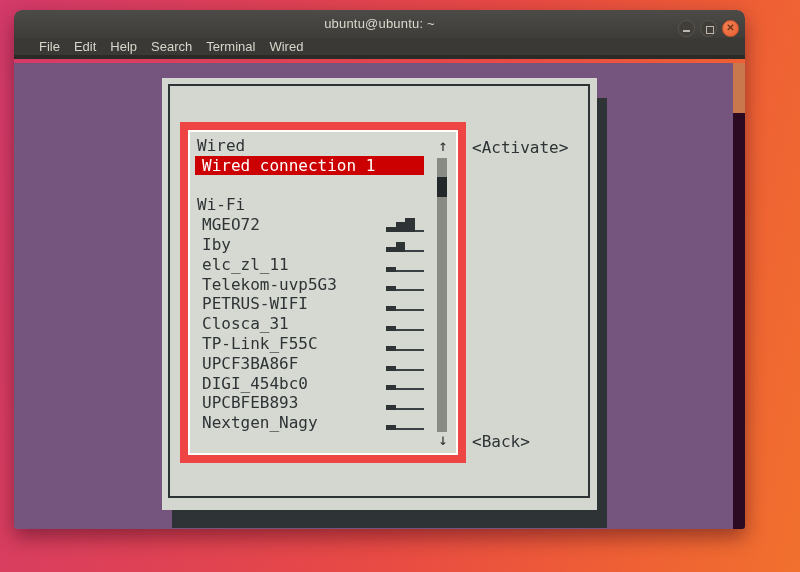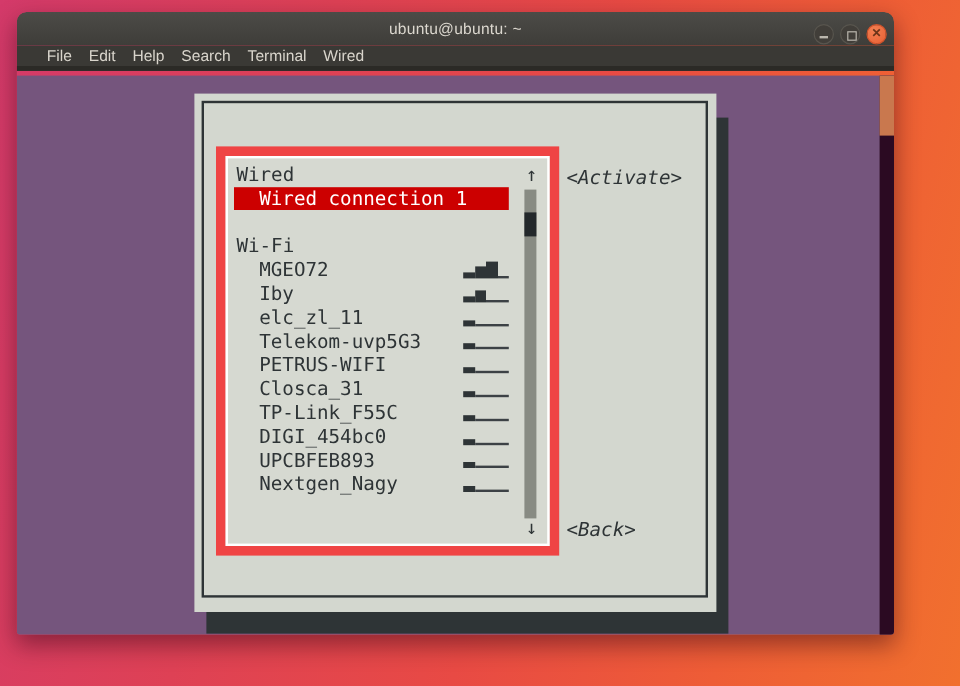--- a/index.html
+++ b/index.html
@@ -31,37 +31,37 @@
   #dlg-shadow{position:absolute;left:172px;top:98px;width:435px;height:430px;background:#2e3436;}
   #dialog{position:absolute;left:162px;top:78px;width:435px;height:432px;background:#d3d7cf;}
   #dlg-frame{position:absolute;left:6px;top:6px;right:7px;bottom:12px;border:2px solid #2e3436;}
   #listbox{position:absolute;left:18px;top:44px;width:286px;height:341px;background:#ef4444;box-sizing:border-box;}
   #listbox-inner{position:absolute;left:8px;top:8px;right:8px;bottom:8px;border:2px solid #ffffff;background:#d6d9d1;}
   #list{position:absolute;left:0;top:0;right:0;bottom:0;padding-top:4px;overflow:hidden;
     font-family:"DejaVu Sans Mono","Liberation Mono",monospace;font-size:16px;color:#2e3436;}
   .row{position:relative;height:19.8px;line-height:19.8px;white-space:pre;}
   .row .label{position:relative;z-index:1;}
   .row .label.hdr{margin-left:7px;}
-  .row .label.itm{margin-left:26px;}
+  .row .label.itm{margin-left:12px;}
   .row.selected::before{content:"";position:absolute;left:5px;right:32px;top:0;bottom:1px;background:#cc0000;}
   .row.selected .label{color:#ffffff;}
   .signal{position:absolute;left:196px;bottom:3px;display:flex;align-items:flex-end;z-index:1;}
   .bar{display:block;width:9.5px;background:#2e3436;}
   .bar.l1{height:5px;}.bar.l2{height:10px;}.bar.l3{height:14px;}
   .bar.empty{height:2px;background:#3c4145;}
   
   .lscroll-arrow{position:absolute;width:20px;text-align:center;
     font-family:"DejaVu Sans Mono","Liberation Mono",monospace;font-size:16px;color:#2e3436;}
   #lscroll-up{left:433px;top:136px;}
   #lscroll-down{left:433px;top:430px;}
   #lscroll-track{position:absolute;left:437px;top:158px;width:10px;height:274px;background:#888b83;}
   #lscroll-thumb{margin-top:19px;width:10px;height:20px;background:#23282b;}
   
   .dlg-btn{position:absolute;font-family:"DejaVu Sans Mono","Liberation Mono",monospace;
-    font-size:16px;color:#2e3436;white-space:pre;font-style:italic;}
+    font-size:16px;color:#2e3436;white-space:pre;}
   #btn-activate{left:472px;top:138px;}
   #btn-back{left:472px;top:432px;}
 </style>
 </head>
 <body>
 
 <div id="stage">
 
   <div id="term">
     <div id="titlebar">
@@ -103,20 +103,21 @@
             <div class="row selected"><span class="label itm">Wired connection 1</span></div>
             <div class="row"><span class="label itm"></span></div>
             <div class="row"><span class="label hdr">Wi-Fi</span></div>
             <div class="row"><span class="label itm">MGEO72</span><span class="signal"><span class="bar l1"></span><span class="bar l2"></span><span class="bar l3"></span><span class="bar empty"></span></span></div>
             <div class="row"><span class="label itm">Iby</span><span class="signal"><span class="bar l1"></span><span class="bar l2"></span><span class="bar empty"></span><span class="bar empty"></span></span></div>
             <div class="row"><span class="label itm">elc_zl_11</span><span class="signal"><span class="bar l1"></span><span class="bar empty"></span><span class="bar empty"></span><span class="bar empty"></span></span></div>
             <div class="row"><span class="label itm">Telekom-uvp5G3</span><span class="signal"><span class="bar l1"></span><span class="bar empty"></span><span class="bar empty"></span><span class="bar empty"></span></span></div>
             <div class="row"><span class="label itm">PETRUS-WIFI</span><span class="signal"><span class="bar l1"></span><span class="bar empty"></span><span class="bar empty"></span><span class="bar empty"></span></span></div>
             <div class="row"><span class="label itm">Closca_31</span><span class="signal"><span class="bar l1"></span><span class="bar empty"></span><span class="bar empty"></span><span class="bar empty"></span></span></div>
             <div class="row"><span class="label itm">TP-Link_F55C</span><span class="signal"><span class="bar l1"></span><span class="bar empty"></span><span class="bar empty"></span><span class="bar empty"></span></span></div>
+            <div class="row"><span class="label itm">UPCF3BA86F</span><span class="signal"><span class="bar l1"></span><span class="bar empty"></span><span class="bar empty"></span><span class="bar empty"></span></span></div>
             <div class="row"><span class="label itm">DIGI_454bc0</span><span class="signal"><span class="bar l1"></span><span class="bar empty"></span><span class="bar empty"></span><span class="bar empty"></span></span></div>
             <div class="row"><span class="label itm">UPCBFEB893</span><span class="signal"><span class="bar l1"></span><span class="bar empty"></span><span class="bar empty"></span><span class="bar empty"></span></span></div>
             <div class="row"><span class="label itm">Nextgen_Nagy</span><span class="signal"><span class="bar l1"></span><span class="bar empty"></span><span class="bar empty"></span><span class="bar empty"></span></span></div>
           </div>
       </div>
     </div>
   </div>
 
   <div id="lscroll-up" class="lscroll-arrow">↑</div>
   <div id="lscroll-track">

